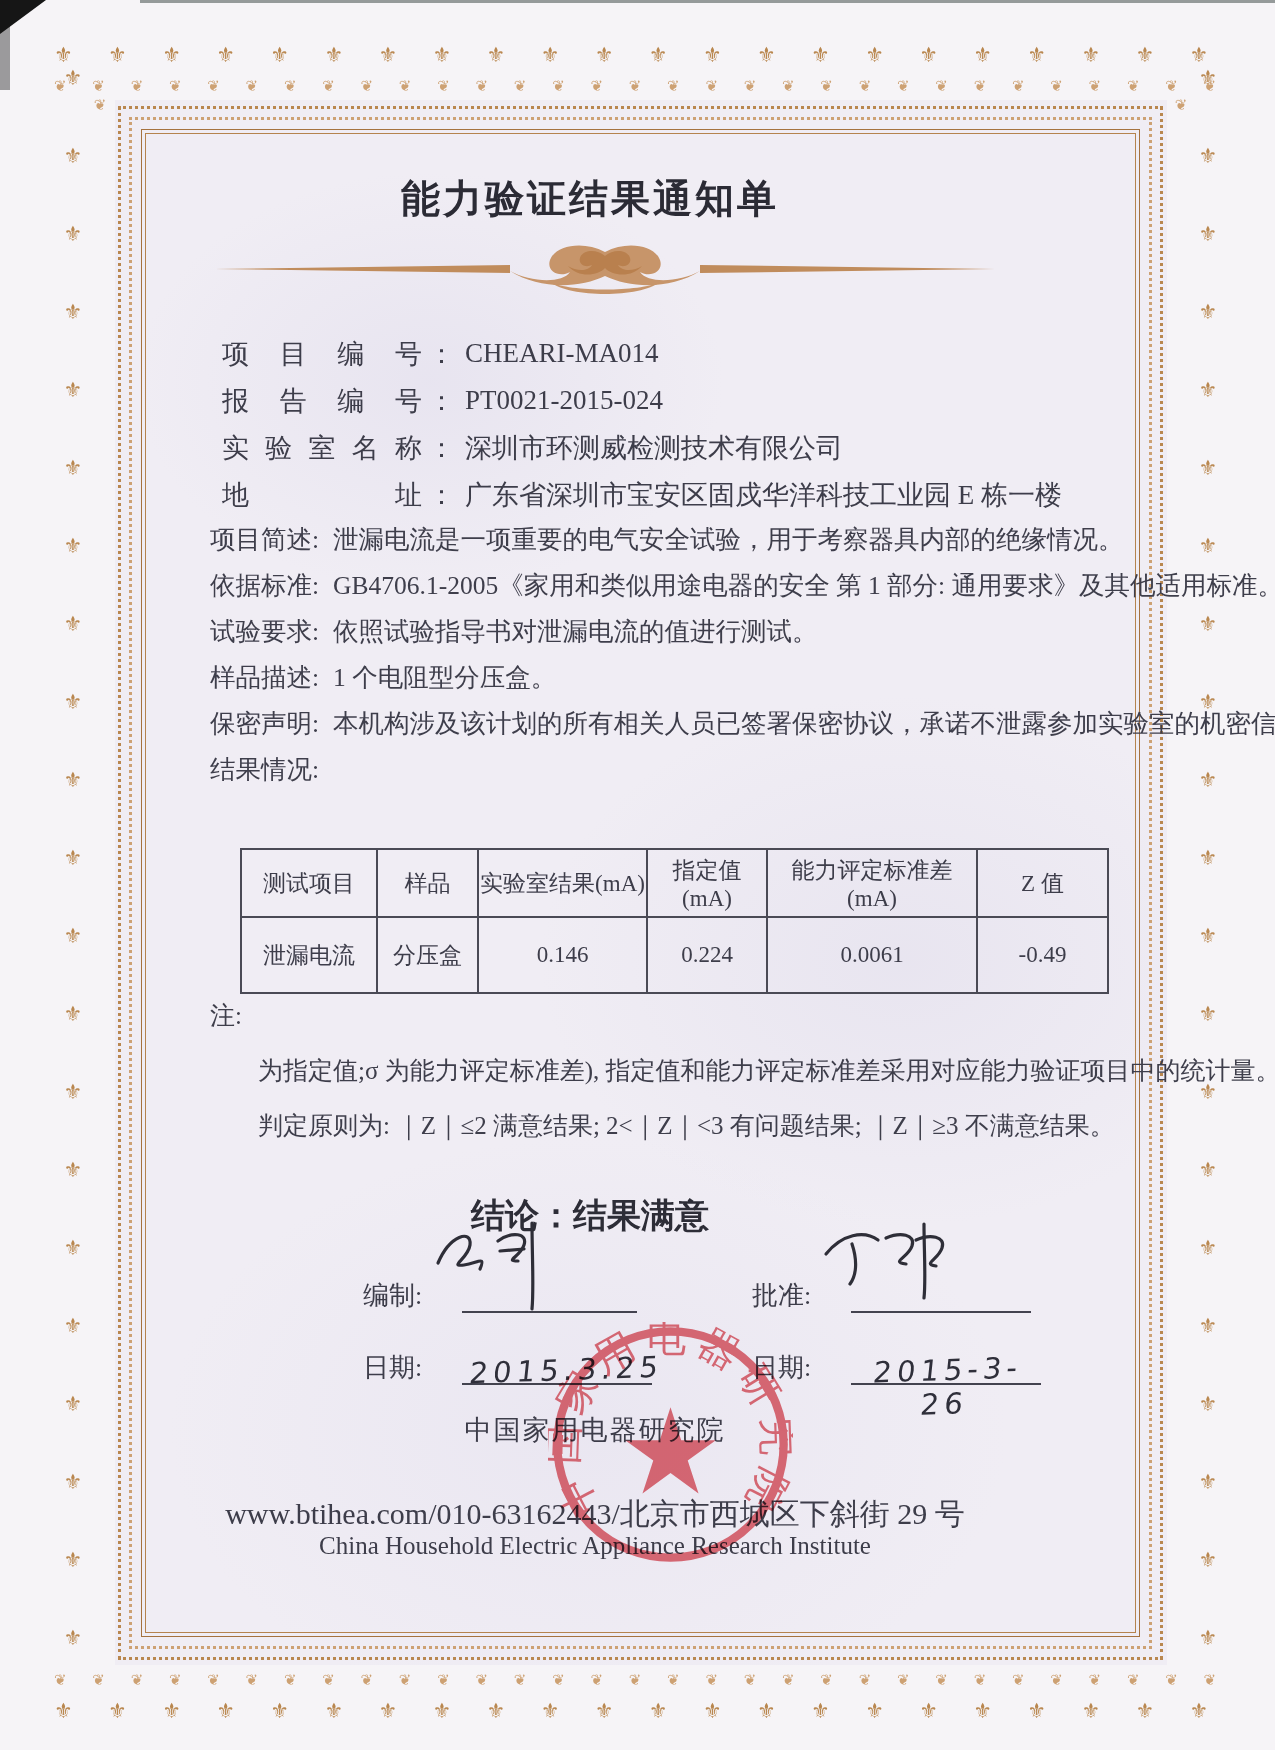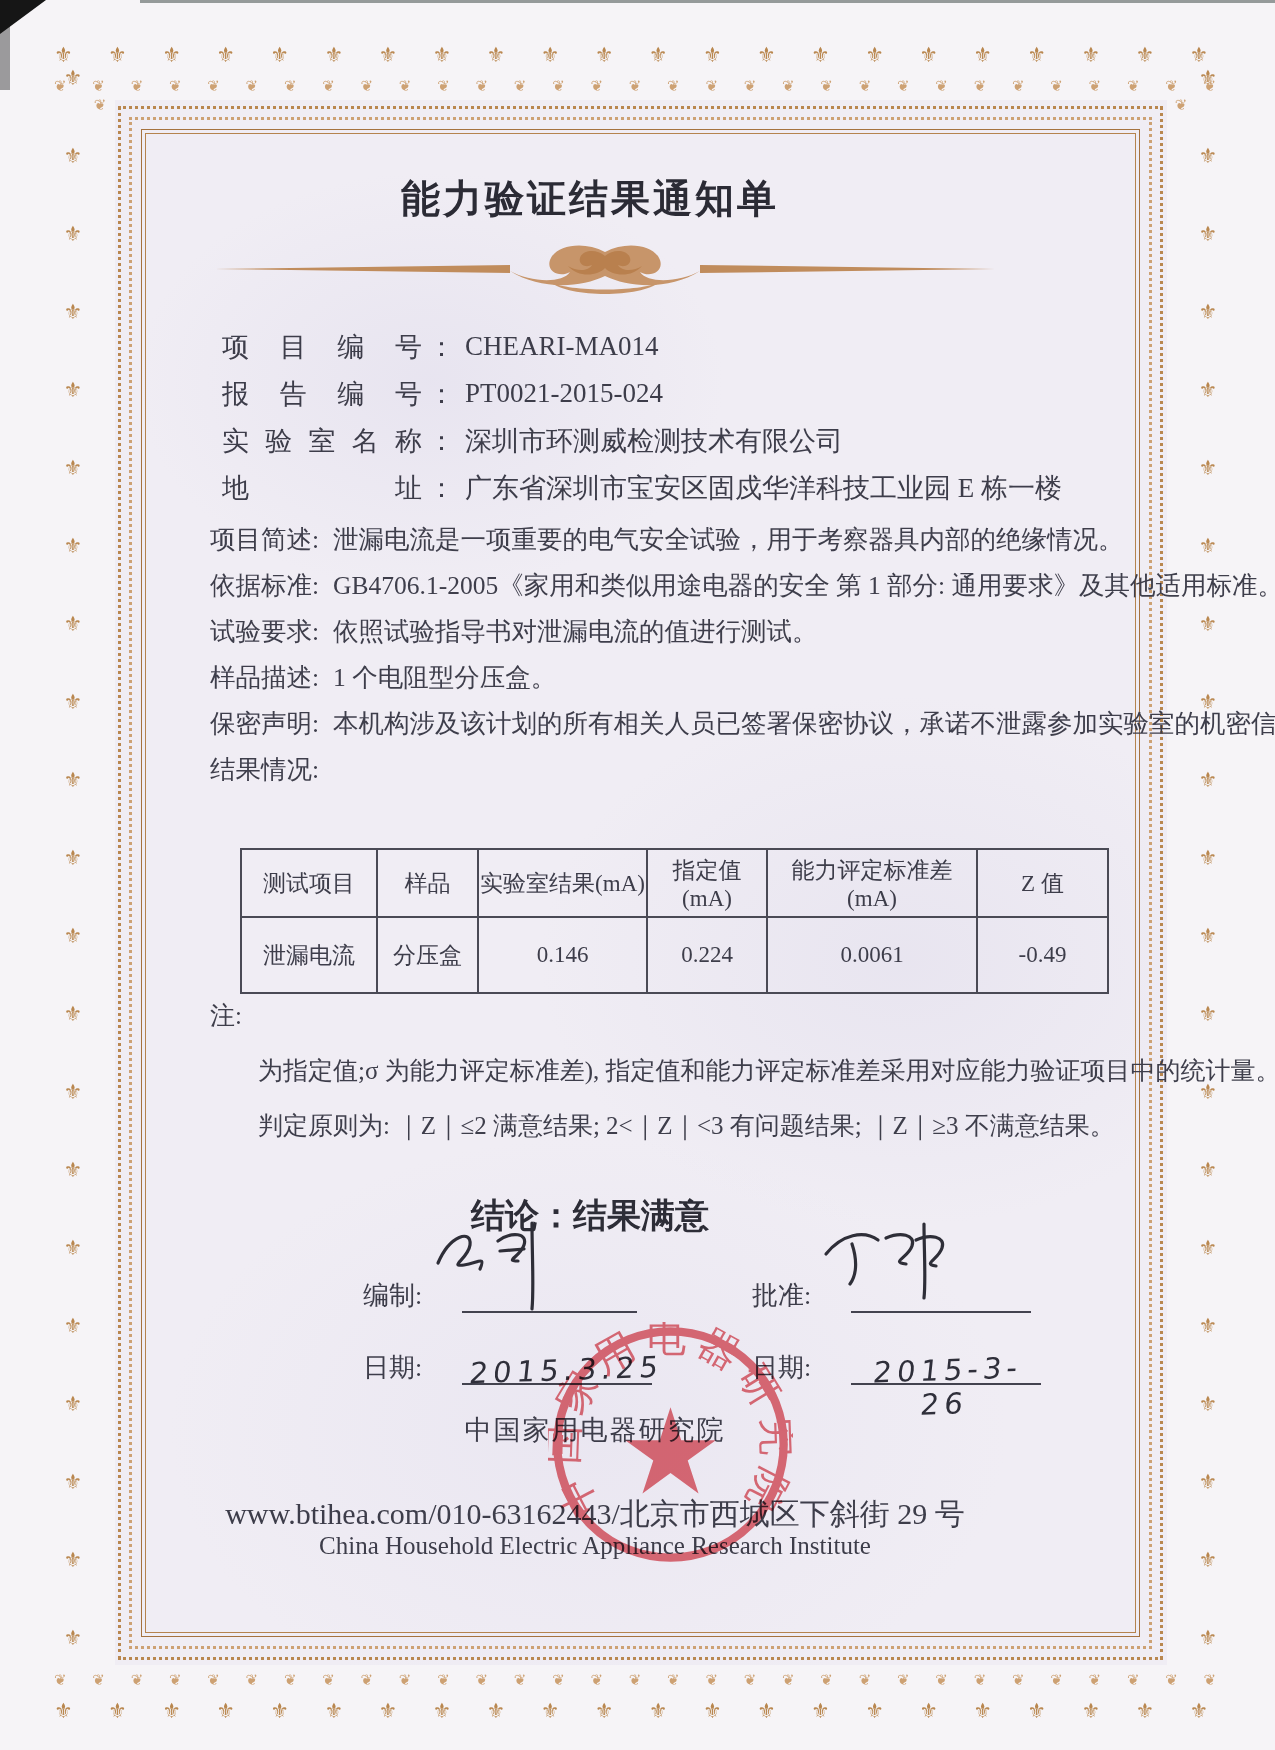--- a/index.html
+++ b/index.html
@@ -28,21 +28,21 @@
   .scr-top{top:74px;} .scr-bottom{bottom:58px;}
   .scr-side{top:96px;bottom:80px;width:24px;}
   .scr-left{left:88px;} .scr-right{right:82px;}
   .frame-dots1{position:absolute;top:106px;left:118px;right:112px;bottom:90px;border:3px dotted var(--gold);}
   .frame-dots2{position:absolute;inset:8px;border:3px dotted var(--gold2);}
   .frame-solid{position:absolute;inset:9px;border:1px solid #a5723e;outline:1px solid #b5834e;outline-offset:-5px;}
   .title{position:absolute;top:152px;left:0;width:1180px;text-align:center;
     font-family:"Liberation Sans","DejaVu Sans",sans-serif;font-weight:bold;
     font-size:39px;letter-spacing:3px;color:#2b2b35;margin-top:20px;}
   .divider{position:absolute;top:238px;left:210px;width:790px;height:62px;}
-  .fields{position:absolute;left:222px;top:323px;}
+  .fields{position:absolute;left:222px;top:330px;}
   .frow{height:47px;font-size:27px;color:#3d3d4a;display:flex;align-items:center;}
   .flabel{display:inline-block;width:200px;text-align:justify;text-align-last:justify;}
   .fcolon{display:inline-block;margin:0 10px 0 6px;}
   .sections{position:absolute;left:210px;top:516px;width:880px;}
   .srow{height:46px;font-size:25.5px;color:#3e3e4b;white-space:nowrap;display:flex;align-items:center;}
   .slabel{margin-right:14px;}
   .u-val{border-bottom:2px solid #50505e;padding-bottom:2px;}
   
   .rtable{position:absolute;left:240px;top:848px;width:855px;border-collapse:collapse;
     font-size:23px;color:#3d3d4a;table-layout:fixed;}

